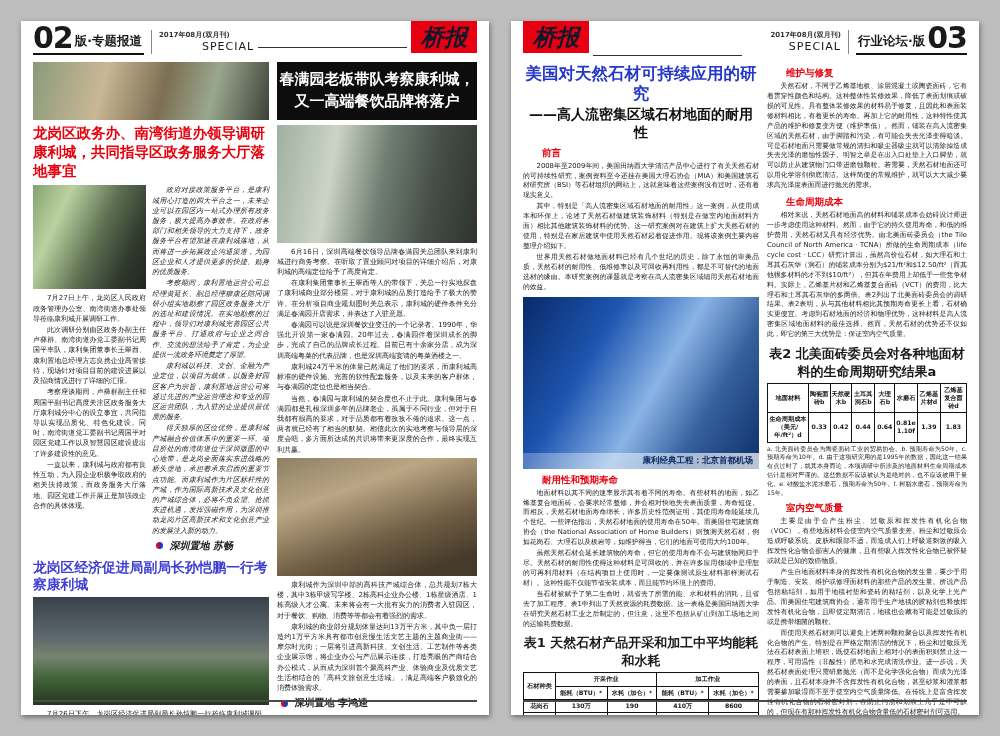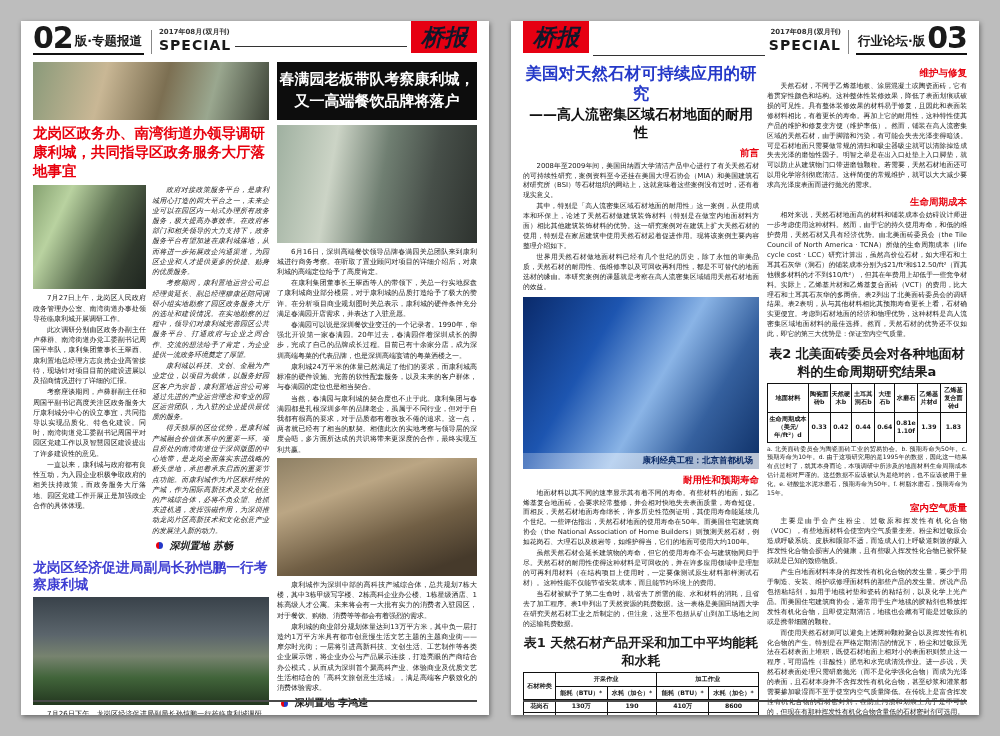--- a/index.html
+++ b/index.html
@@ -13,21 +13,21 @@
 
   
   .ph{display:flex;align-items:flex-end;padding:10px 12px 0;height:34px;box-sizing:border-box;}
   .ph-id{display:flex;align-items:flex-end;border-bottom:2px solid #111;padding-bottom:2px;white-space:nowrap;}
   .pagenum{font-size:30px;font-weight:bold;line-height:.82;letter-spacing:-1px;}
   .section-name{font-size:12.5px;font-weight:bold;margin:0 2px 1px 2px;}
   .vline{width:1px;background:#888;height:24px;margin:0 7px 1px 7px;}
   .ph-mid{flex:1;display:flex;flex-direction:column;justify-content:flex-end;padding-bottom:2px;}
   .ph-date{font-size:7px;color:#333;font-weight:bold;}
   .special-row{display:flex;align-items:center;}
-  .special{font-size:14px;font-weight:bold;letter-spacing:1px;}
+  .special{font-size:11px;font-weight:normal;letter-spacing:1px;margin-left:43px;}
   .hrule{flex:1;border-top:1.5px solid #333;margin:0 4px;position:relative;top:1px;}
   .logo{background:#e60012;color:#0f172a;font-family:"DejaVu Serif",serif;font-style:italic;
         font-weight:bold;font-size:23px;line-height:1;padding:5px 10px 5px;margin-bottom:2px;white-space:nowrap;}
   .ph-right-block{display:flex;flex-direction:column;align-items:flex-end;justify-content:flex-end;padding-bottom:2px;}
 
   
   .cols{display:flex;padding:7px 12px 0;box-sizing:border-box;}
   .colL{width:236px;margin-right:8px;flex:none;}
   .colR{width:200px;flex:none;}
   .subcols{display:flex;}
@@ -46,21 +46,21 @@
                  color:#0a2a66;background:linear-gradient(90deg,rgba(255,255,255,.25),rgba(255,255,255,.72));
                  padding:2px 6px;}
 
   
   .hl-red{color:#e8000d;font-size:14.5px;font-weight:bold;line-height:1.32;margin:2px 0 4px;}
   .hl-blue{color:#3e3ed2;font-size:13.8px;font-weight:bold;line-height:1.25;margin:6px 0 4px;}
   .blackbox{background:#0d0d0d;color:#fff;text-align:center;font-size:15px;font-weight:bold;
             line-height:1.45;padding:7px 2px;margin-bottom:5px;}
   .rp-headline{color:#2438c8;font-size:16.5px;font-weight:bold;text-align:center;line-height:1.2;margin-top:2px;}
   .rp-subtitle{color:#111;font-size:14px;font-weight:bold;text-align:center;margin:2px 0 4px;}
-  .sec-head{color:#e8000d;font-size:9.5px;font-weight:bold;margin:5px 0 2px;text-indent:2em;text-align:right;}
+  .sec-head{color:#e8000d;font-size:9.5px;font-weight:bold;margin:5px 0 2px;text-indent:2em;}
 
   
   .paras p{font-size:7px;line-height:1.46;text-align:justify;text-indent:2em;margin:0 0 1px;color:#1b1b1b;}
   .page-right .paras p{font-size:6.8px;}
   .byline{text-align:left;font-size:10px;font-weight:bold;margin:3px 4px 0;}
   .endmark{display:inline-block;width:7px;height:7px;border-radius:50%;
            background:linear-gradient(90deg,#e8000d 50%,#2438c8 50%);vertical-align:middle;margin-right:3px;}
 
   
   .tbl-title{font-size:13px;font-weight:bold;text-align:center;margin:5px 0 2px;}

